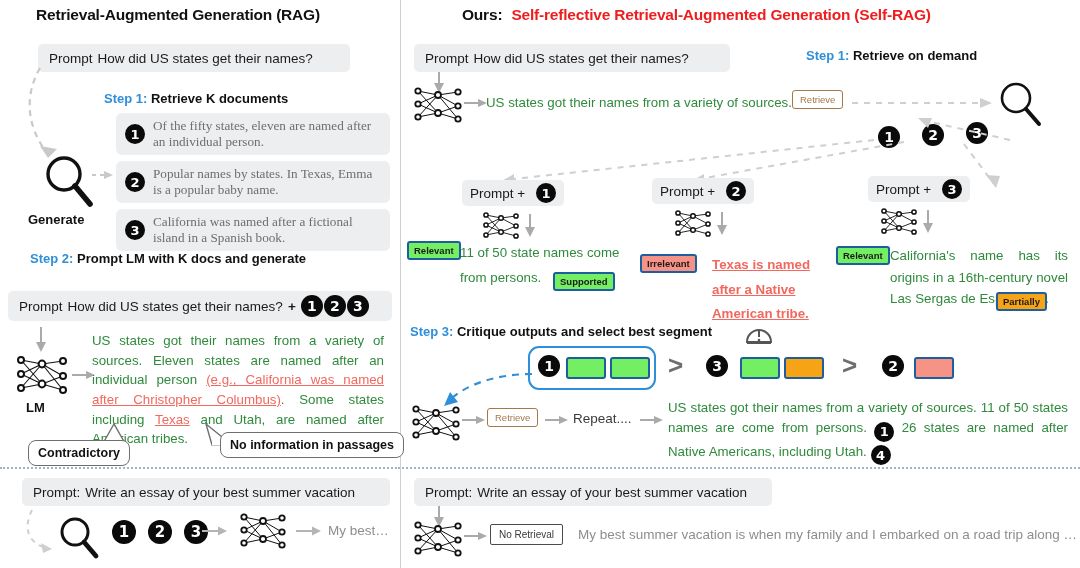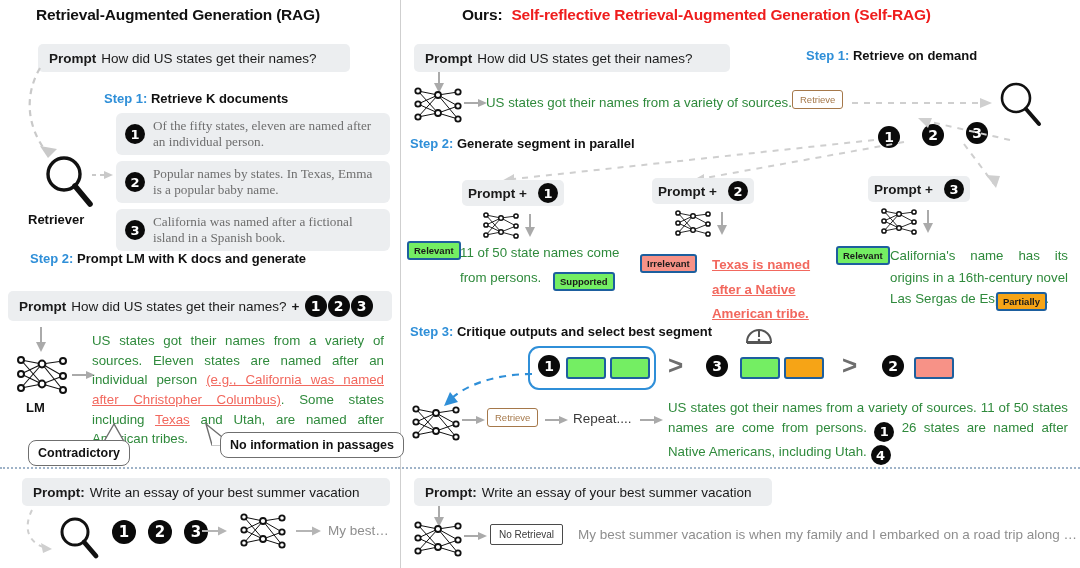--- a/index.html
+++ b/index.html
@@ -21,21 +21,21 @@
   .red{color:#ef1d1d;}
   .stepline{position:absolute;font-size:13px;font-weight:bold;white-space:nowrap;}
   .stepno{color:#2f8fd8;}
 
   
   .prompt{
     position:absolute;background:#eceef0;border-radius:5px;
     display:flex;align-items:center;font-size:13.5px;white-space:nowrap;
     padding:7px 11px;box-sizing:border-box;color:#1a1a1a;
   }
-  .prompt b{font-weight:bold;margin-right:5px;}
+  .prompt b{font-weight:normal;margin-right:5px;}
 
   
   .doc{
     position:absolute;background:#eceef0;border-radius:6px;
     display:flex;align-items:center;padding:6px 9px;box-sizing:border-box;
   }
   .doc .dtext{
     font-family:"Liberation Serif", serif;font-size:13.2px;color:#6e6e6e;
     line-height:1.22;margin-left:8px;
   }
@@ -118,21 +118,21 @@
 
   <svg class="abs" style="left:18px;top:66px;" width="70" height="110">
     <path d="M22,2 C8,26 6,58 30,88" fill="none" stroke="#c9c9c9" stroke-width="2.2" stroke-dasharray="6,5"></path>
     <polygon points="30,92 22,80 39,83" fill="#c9c9c9"></polygon>
   </svg>
 
   <svg class="abs" style="left:40px;top:152px;" width="56" height="58">
     <circle cx="24" cy="22" r="16" fill="none" stroke="#111" stroke-width="3.4"></circle>
     <line x1="35" y1="34" x2="50" y2="52" stroke="#111" stroke-width="5.6" stroke-linecap="round"></line>
   </svg>
-  <div class="lbl" style="left:28px;top:212px;">Retriever</div>
+  <div class="lbl" style="left:28px;top:212px;">Generate</div>
 
   <svg class="abs" style="left:92px;top:168px;" width="22" height="14">
     <line x1="0" y1="7" x2="13" y2="7" stroke="#c9c9c9" stroke-width="2" stroke-dasharray="4,4"></line>
     <polygon points="21,7 12,3 12,11" fill="#c9c9c9"></polygon>
   </svg>
 
   <div class="doc" style="left:116px;top:113px;width:274px;height:42px;">
     <span class="circ c20">1</span>
     <span class="dtext">Of the fifty states, eleven are named after an individual person.</span>
   </div>
@@ -346,24 +346,20 @@
       <path d="M470,22 L100,62"></path>
       <path d="M500,24 L290,62"></path>
       <path d="M560,26 L590,66"></path>
     </g>
     <polygon points="96,64 110,56 110,68" fill="#cfcfcf"></polygon>
     <polygon points="286,64 300,56 300,68" fill="#cfcfcf"></polygon>
     <polygon points="592,70 582,57 596,58" fill="#cfcfcf"></polygon>
     <polygon points="514,0 528,0 524,10" fill="#cfcfcf"></polygon>
   </svg>
 
-  <div class="stepline" style="left:410px;top:136px;">
-    <span class="stepno">Step 2:</span>
-    <span>Generate segment in parallel</span>
-  </div>
 
   <div class="prompt" style="left:462px;top:180px;width:102px;height:26px;justify-content:center;gap:6px;">
     <b>Prompt +</b>
     <span class="circ c20">1</span>
   </div>
   <svg class="abs" style="left:480px;top:210px;" width="60" height="32">
     <g stroke="#111" stroke-width=".9" fill="none">
       <line x1="6" y1="5" x2="21" y2="8"></line>
         <line x1="6" y1="5" x2="21" y2="22"></line>
       <line x1="6" y1="15" x2="21" y2="8"></line>

